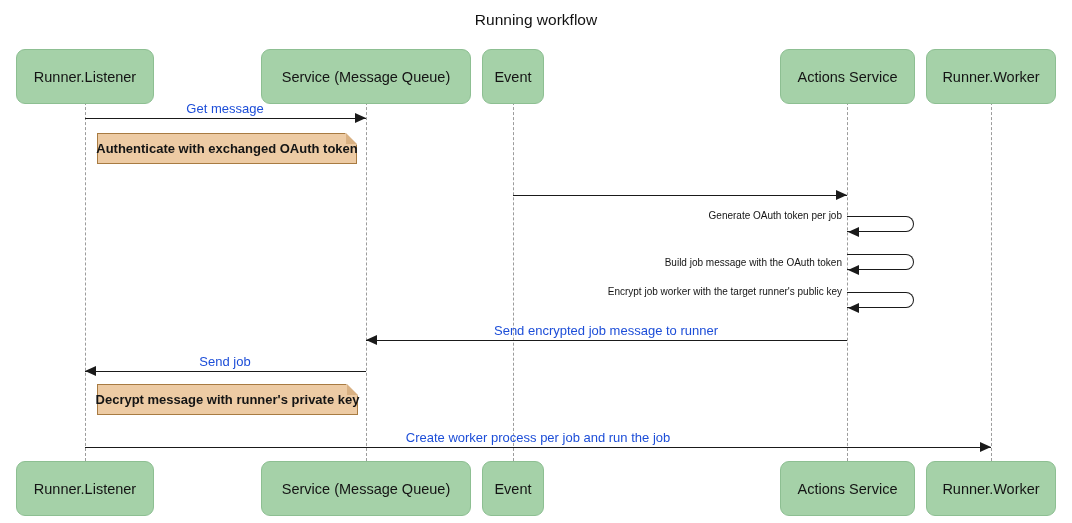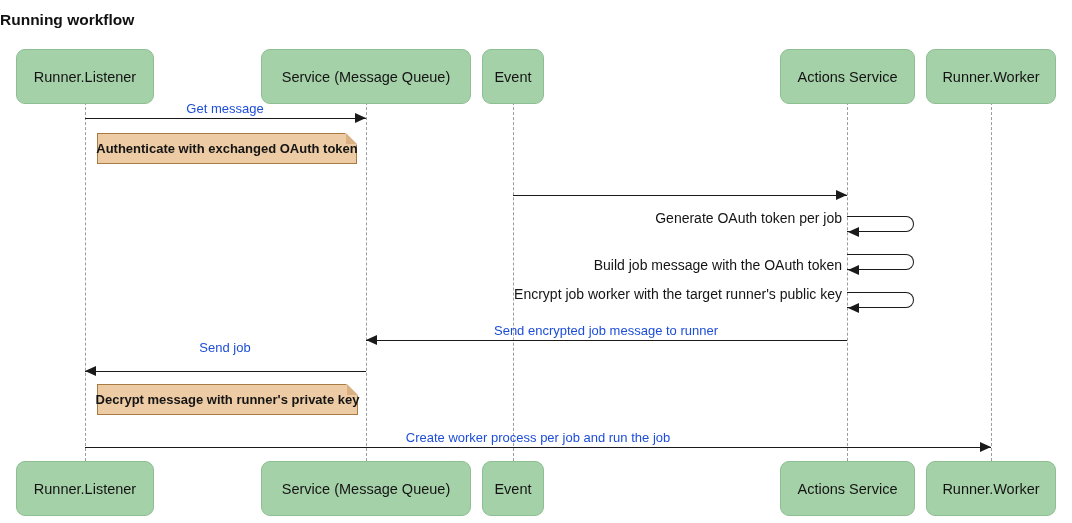--- a/index.html
+++ b/index.html
@@ -6,42 +6,42 @@
   #canvas{
     position:relative;
     width:1072px;height:523px;
     background:#ffffff;
     font-family:"Liberation Sans", sans-serif;
     color:#141414;
     overflow:hidden;
   }
   .title{
     position:absolute;left:0;right:0;top:11px;
-    font-size:15.5px;font-weight:bold;color:#111;
+    text-align:center;font-size:15.5px;font-weight:normal;color:#111;
   }
   .actor{
     position:absolute;height:55px;
     background:#a5d1a8;border:1px solid #8dbf92;border-radius:9px;
     display:flex;align-items:center;justify-content:center;
     font-size:14.5px;color:#141414;box-sizing:border-box;white-space:nowrap;
   }
   .lifeline{
     position:absolute;top:87px;height:374px;width:0;
     border-left:1px dashed #9c9c9c;
   }
   .msg-line{
     position:absolute;height:0;border-top:1.4px solid #1a1a1a;
   }
   .msg-label{
     position:absolute;width:420px;text-align:center;
     font-size:13px;color:#1d4ed8;white-space:nowrap;
   }
   .loop-label{
     position:absolute;right:230px;text-align:right;
-    font-size:14px;color:#141414;white-space:nowrap;
+    font-size:10px;color:#141414;white-space:nowrap;
   }
   .head-right{
     position:absolute;width:0;height:0;
     border-left:11px solid #1a1a1a;
     border-top:5px solid transparent;border-bottom:5px solid transparent;
   }
   .head-left{
     position:absolute;width:0;height:0;
     border-right:11px solid #1a1a1a;
     border-top:5px solid transparent;border-bottom:5px solid transparent;
@@ -103,21 +103,21 @@
   <div class="head-left" style="left:848px;top:265px"></div>
 
   <div class="loop-label" style="top:286px">Encrypt job worker with the target runner's public key</div>
   <div class="self-loop" style="left:847px;top:292px"></div>
   <div class="head-left" style="left:848px;top:303px"></div>
 
   <div class="msg-label" style="left:396px;top:323px">Send encrypted job message to runner</div>
   <div class="msg-line" style="left:366px;top:340px;width:481px"></div>
   <div class="head-left" style="left:366px;top:335px"></div>
 
-  <div class="msg-label" style="left:15px;top:340px">Send job</div>
+  <div class="msg-label" style="left:15px;top:354px">Send job</div>
   <div class="msg-line" style="left:85px;top:371px;width:281px"></div>
   <div class="head-left" style="left:85px;top:366px"></div>
 
   <div class="note" style="left:97px;top:384px;width:261px">Decrypt message with runner's private key</div>
 
   <div class="msg-label" style="left:328px;top:430px">Create worker process per job and run the job</div>
   <div class="msg-line" style="left:85px;top:447px;width:906px"></div>
   <div class="head-right" style="left:980px;top:442px"></div>
 
   <div class="actor" style="left:16px;top:461px;width:138px">Runner.Listener</div>

